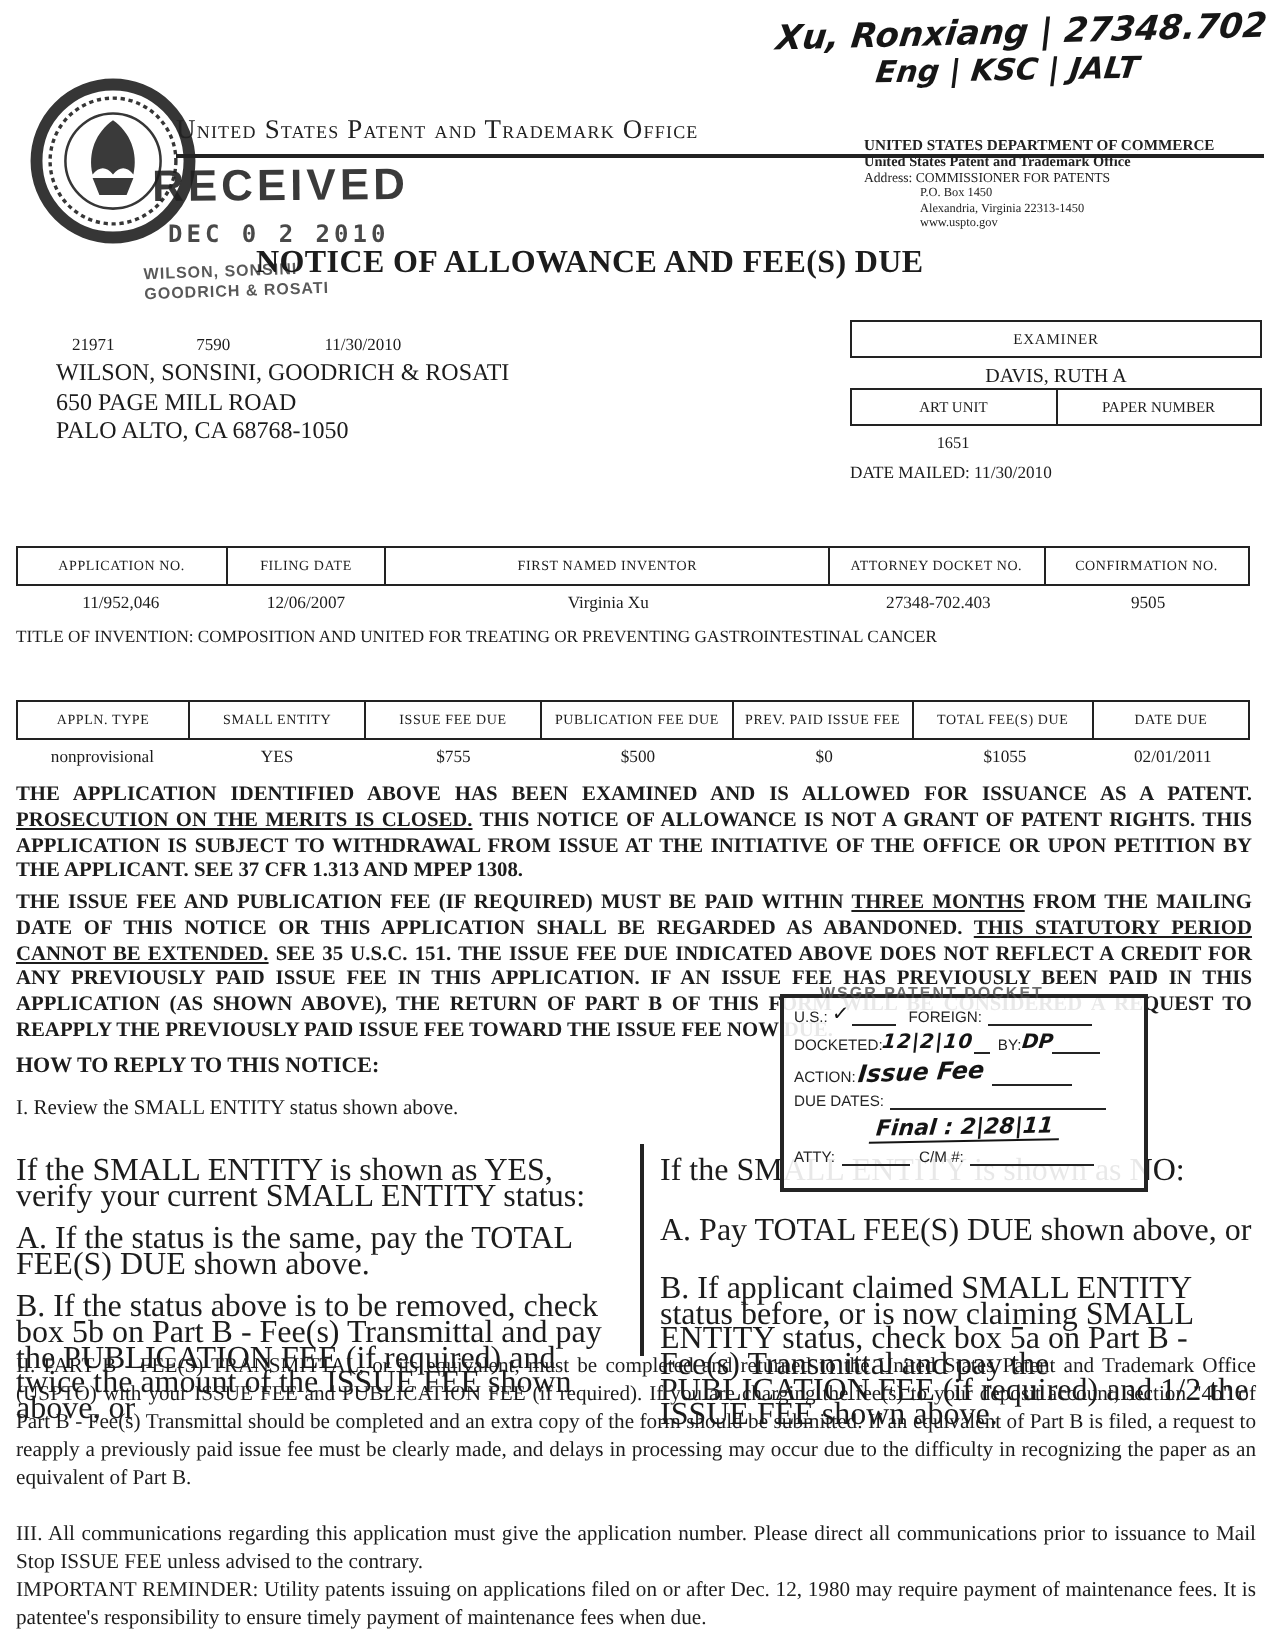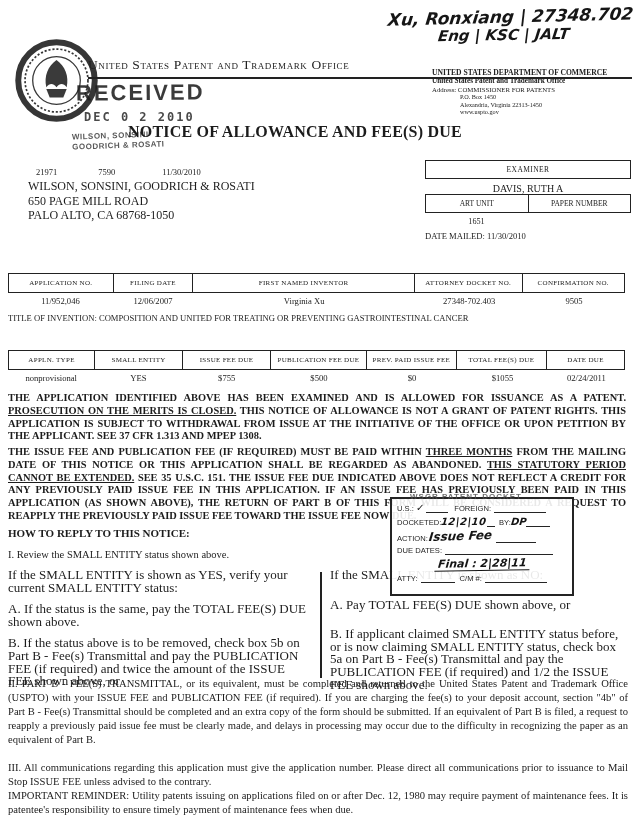--- a/index.html
+++ b/index.html
@@ -101,21 +101,21 @@
   .hw-check { font-size:10px; margin:0 2px; }
   .hw-docketed { font-size:10px; letter-spacing:.5px; }
   .hw-by { font-size:10px; }
   .hw-action { font-size:12px; margin-left:1px; transform:rotate(-2deg) skewX(-8deg); }
   .hw-final { font-size:11px; transform:rotate(-1deg) skewX(-6deg);
     border-bottom:1.5px solid #141414; padding:0 3px; }
 
   
   .reply-head { left:8px; top:527px; font-size:11px; font-weight:bold; white-space:nowrap; }
   .reply-i { left:8px; top:549px; font-size:10.5px; white-space:nowrap; }
-  .col { width:300px; font-size:13px; line-height:12.6px; }
+  .col { width:300px; font-size:16px; line-height:12.6px;margin-top:11px; }
   .col p { margin-bottom:9px; }
   .col-left { left:8px; top:569px; }
   .col-right { left:330px; top:569px; width:298px; }
   .col-divider { left:320px; top:572px; width:1.5px; height:106px; background:#222; }
 
   
   .fpara { left:8px; width:620px; text-align:justify; font-size:10.6px; line-height:13.9px; }
   .pII { top:653px;margin-top:24px; }
   .pIII { top:761px; line-height:13.5px; }
   .reminder { top:789px; font-weight:normal; line-height:13.5px; }
@@ -208,21 +208,21 @@
       <div class="cell f5">TOTAL FEE(S) DUE</div>
       <div class="cell f6">DATE DUE</div>
     </div>
     <div class="tbl-vals">
       <div class="cell f0">nonprovisional</div>
       <div class="cell f1">YES</div>
       <div class="cell f2">$755</div>
       <div class="cell f3">$500</div>
       <div class="cell f4">$0</div>
       <div class="cell f5">$1055</div>
-      <div class="cell f6">02/24/2011</div>
+      <div class="cell f6">02/01/2011</div>
     </div>
   </div>
 
   <div class="abs bodypara p1"><span>THE APPLICATION IDENTIFIED ABOVE HAS BEEN EXAMINED AND IS ALLOWED FOR ISSUANCE AS A PATENT. </span><span class="uline">PROSECUTION ON THE MERITS IS CLOSED.</span><span>  THIS NOTICE OF ALLOWANCE IS NOT A GRANT OF PATENT RIGHTS. THIS APPLICATION IS SUBJECT TO WITHDRAWAL FROM ISSUE AT THE INITIATIVE OF THE OFFICE OR UPON PETITION BY THE APPLICANT.  SEE 37 CFR 1.313 AND MPEP 1308.</span></div>
 
   <div class="abs bodypara p2"><span>THE ISSUE FEE AND PUBLICATION FEE (IF REQUIRED) MUST BE PAID WITHIN </span><span class="uline">THREE MONTHS</span><span> FROM THE MAILING DATE OF THIS NOTICE OR THIS APPLICATION SHALL BE REGARDED AS ABANDONED.  </span><span class="uline">THIS STATUTORY PERIOD CANNOT BE EXTENDED.</span><span>  SEE 35 U.S.C. 151.  THE ISSUE FEE DUE INDICATED ABOVE DOES NOT REFLECT A CREDIT FOR ANY PREVIOUSLY PAID ISSUE FEE IN THIS APPLICATION.  IF AN ISSUE FEE HAS PREVIOUSLY BEEN PAID IN THIS APPLICATION (AS SHOWN ABOVE), THE RETURN OF PART B OF THIS FORM WILL BE CONSIDERED A REQUEST TO REAPPLY THE PREVIOUSLY PAID ISSUE FEE TOWARD THE ISSUE FEE NOW DUE.</span></div>
 
   <div class="abs docket-box">
     <div class="docket-title">WSGR PATENT DOCKET</div>
     <div class="dk-row">

